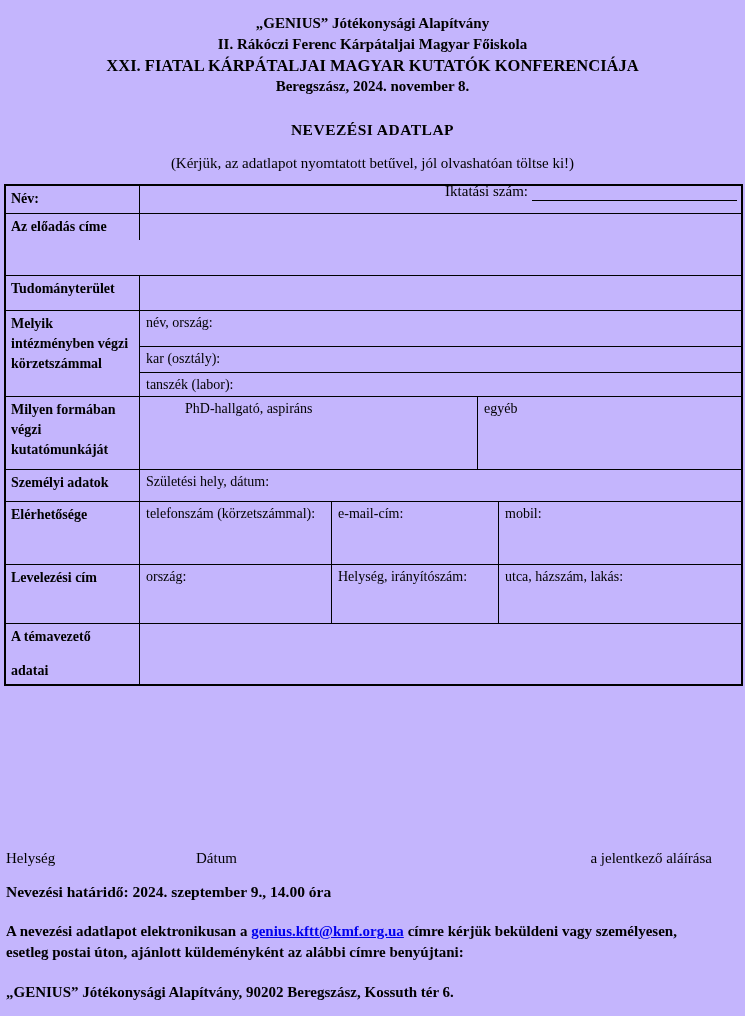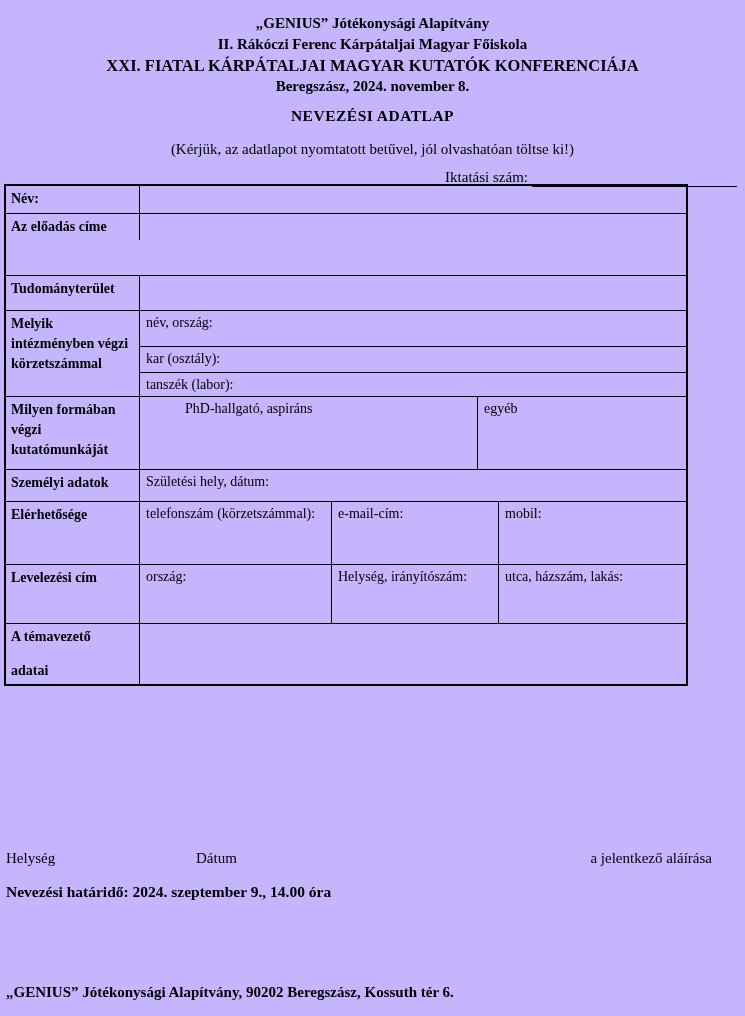--- a/index.html
+++ b/index.html
@@ -7,27 +7,27 @@
     position:relative;
     width:745px;height:1016px;
     background:#c4b5fd;color:#000;
     font-family:"Liberation Serif","DejaVu Serif",serif;
     overflow:hidden;
   }
   
   .hdr{position:absolute;top:13px;left:0;width:745px;text-align:center;}
   .hdr-line{font-weight:bold;font-size:15px;line-height:21px;}
   .hdr-line.conf{font-size:16.5px;}
-  .form-title{font-weight:bold;font-size:15.5px;letter-spacing:.5px;margin-top:9px;line-height:20px;}
+  .form-title{font-weight:bold;font-size:15.5px;letter-spacing:.5px;margin-top:23px;line-height:20px;}
   .instruction{font-size:15px;font-weight:normal;margin-top:13px;line-height:20px;}
   .registry-row{margin-top:8px;text-align:right;padding-right:8px;font-size:15px;line-height:20px;}
   .registry-blank{display:inline-block;width:205px;height:15px;border-bottom:1px solid #000;vertical-align:bottom;margin-left:4px;}
   
   .tbl{
-    position:absolute;left:4px;top:184px;width:684px;
+    position:absolute;left:4px;top:184px;width:739px;
     border:2px solid #000;box-sizing:border-box;
     font-size:14px;
   }
   .trow{display:flex;border-top:1px solid #000;align-items:stretch;}
   .trow:first-child{border-top:none;}
   .lbl{
     width:134px;min-width:134px;box-sizing:border-box;
     border-right:1px solid #000;
     font-weight:bold;padding:3px 5px;line-height:20px;
   }
@@ -189,16 +189,19 @@
   </div>
 
   <div class="sig-row">
     <span class="sig-place">Helység</span>
     <span class="sig-date">Dátum</span>
     <span class="sig-signer">a jelentkező aláírása</span>
   </div>
 
   <div class="deadline">Nevezési határidő: 2024. szeptember 9., 14.00 óra</div>
 
+  <div class="submission">
+    <span>A nevezési adatlapot elektronikusan a </span><a id="email-link" style="color: rgb(0, 0, 238);">genius.kftt@kmf.org.ua</a><span> címre kérjük beküldeni vagy személyesen, esetleg postai úton, ajánlott küldeményként az alábbi címre benyújtani:</span>
+  </div>
 
   <div class="address">„GENIUS” Jótékonysági Alapítvány, 90202 Beregszász, Kossuth tér 6.</div>
 
 </div>
 
 </body></html>

